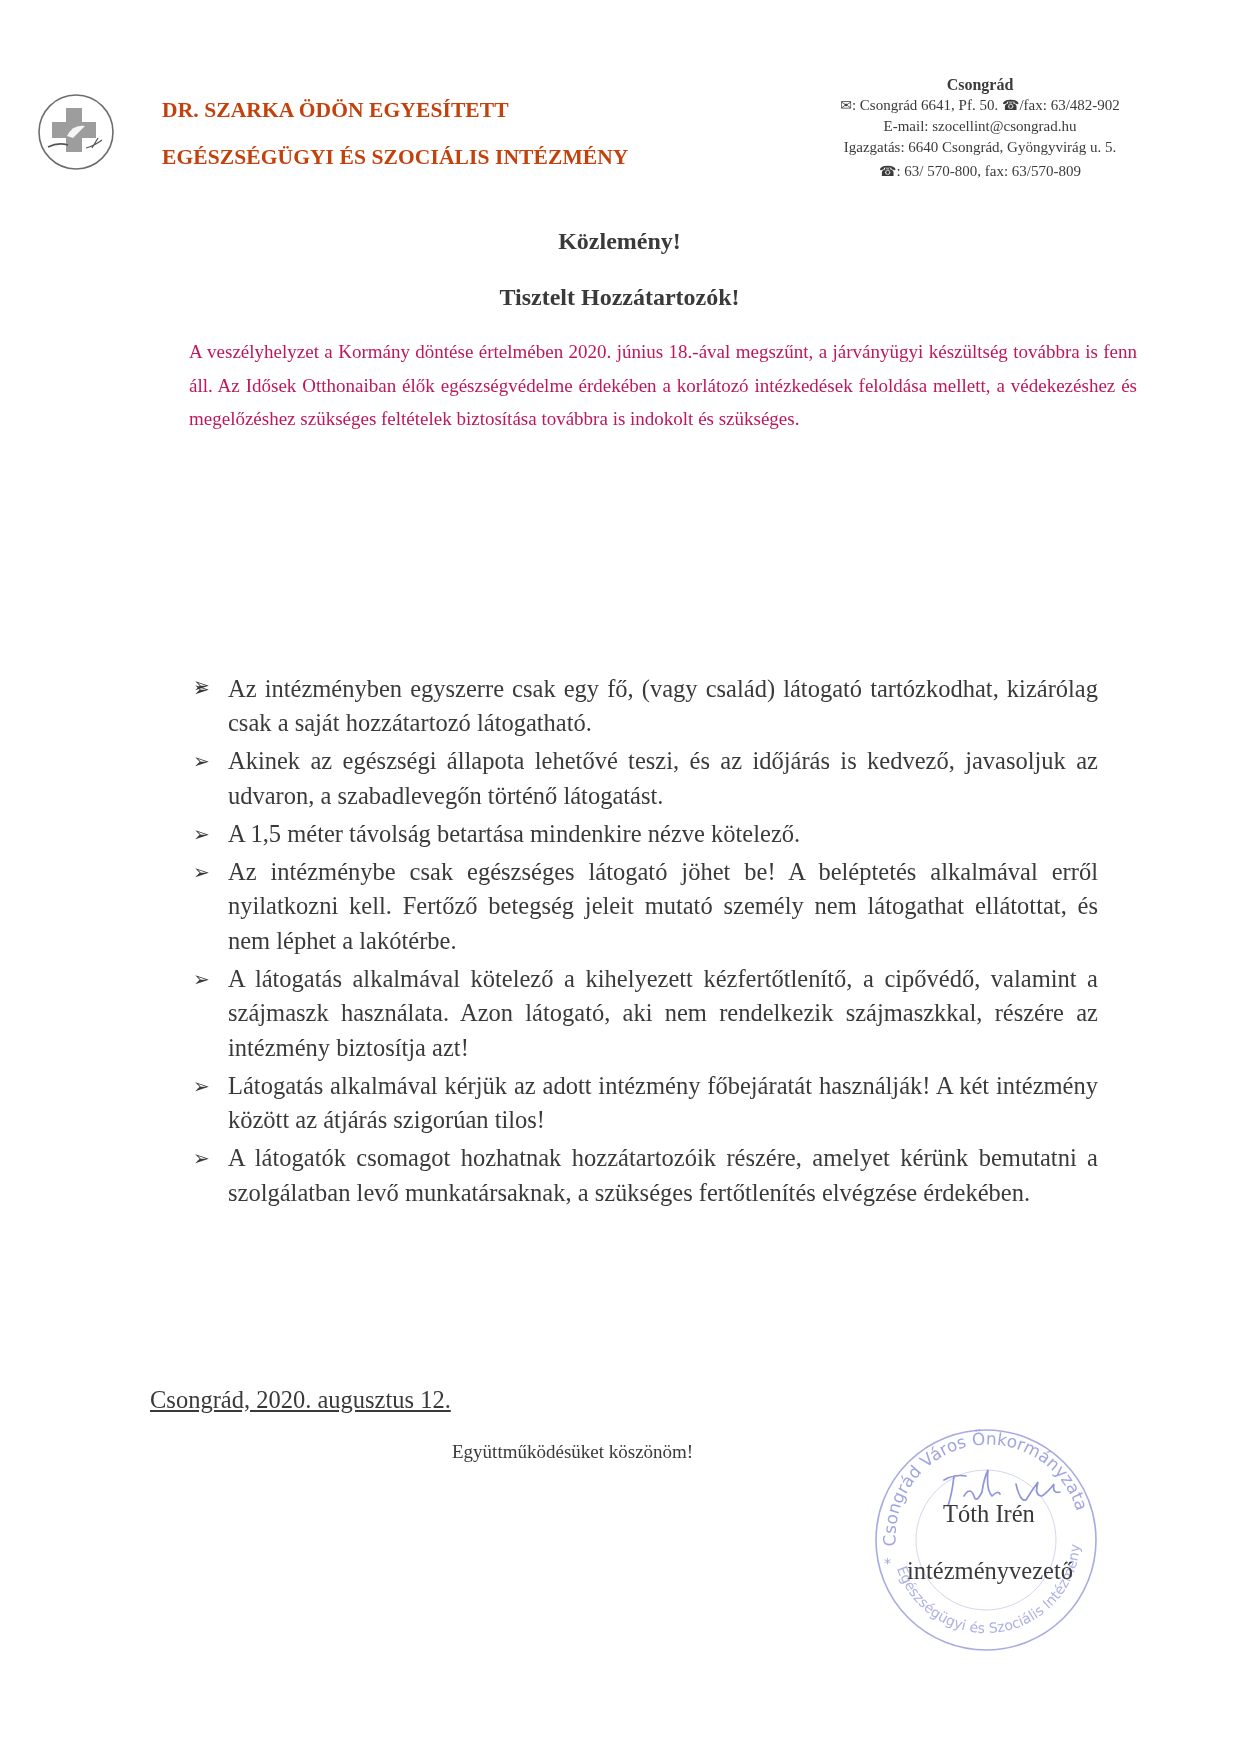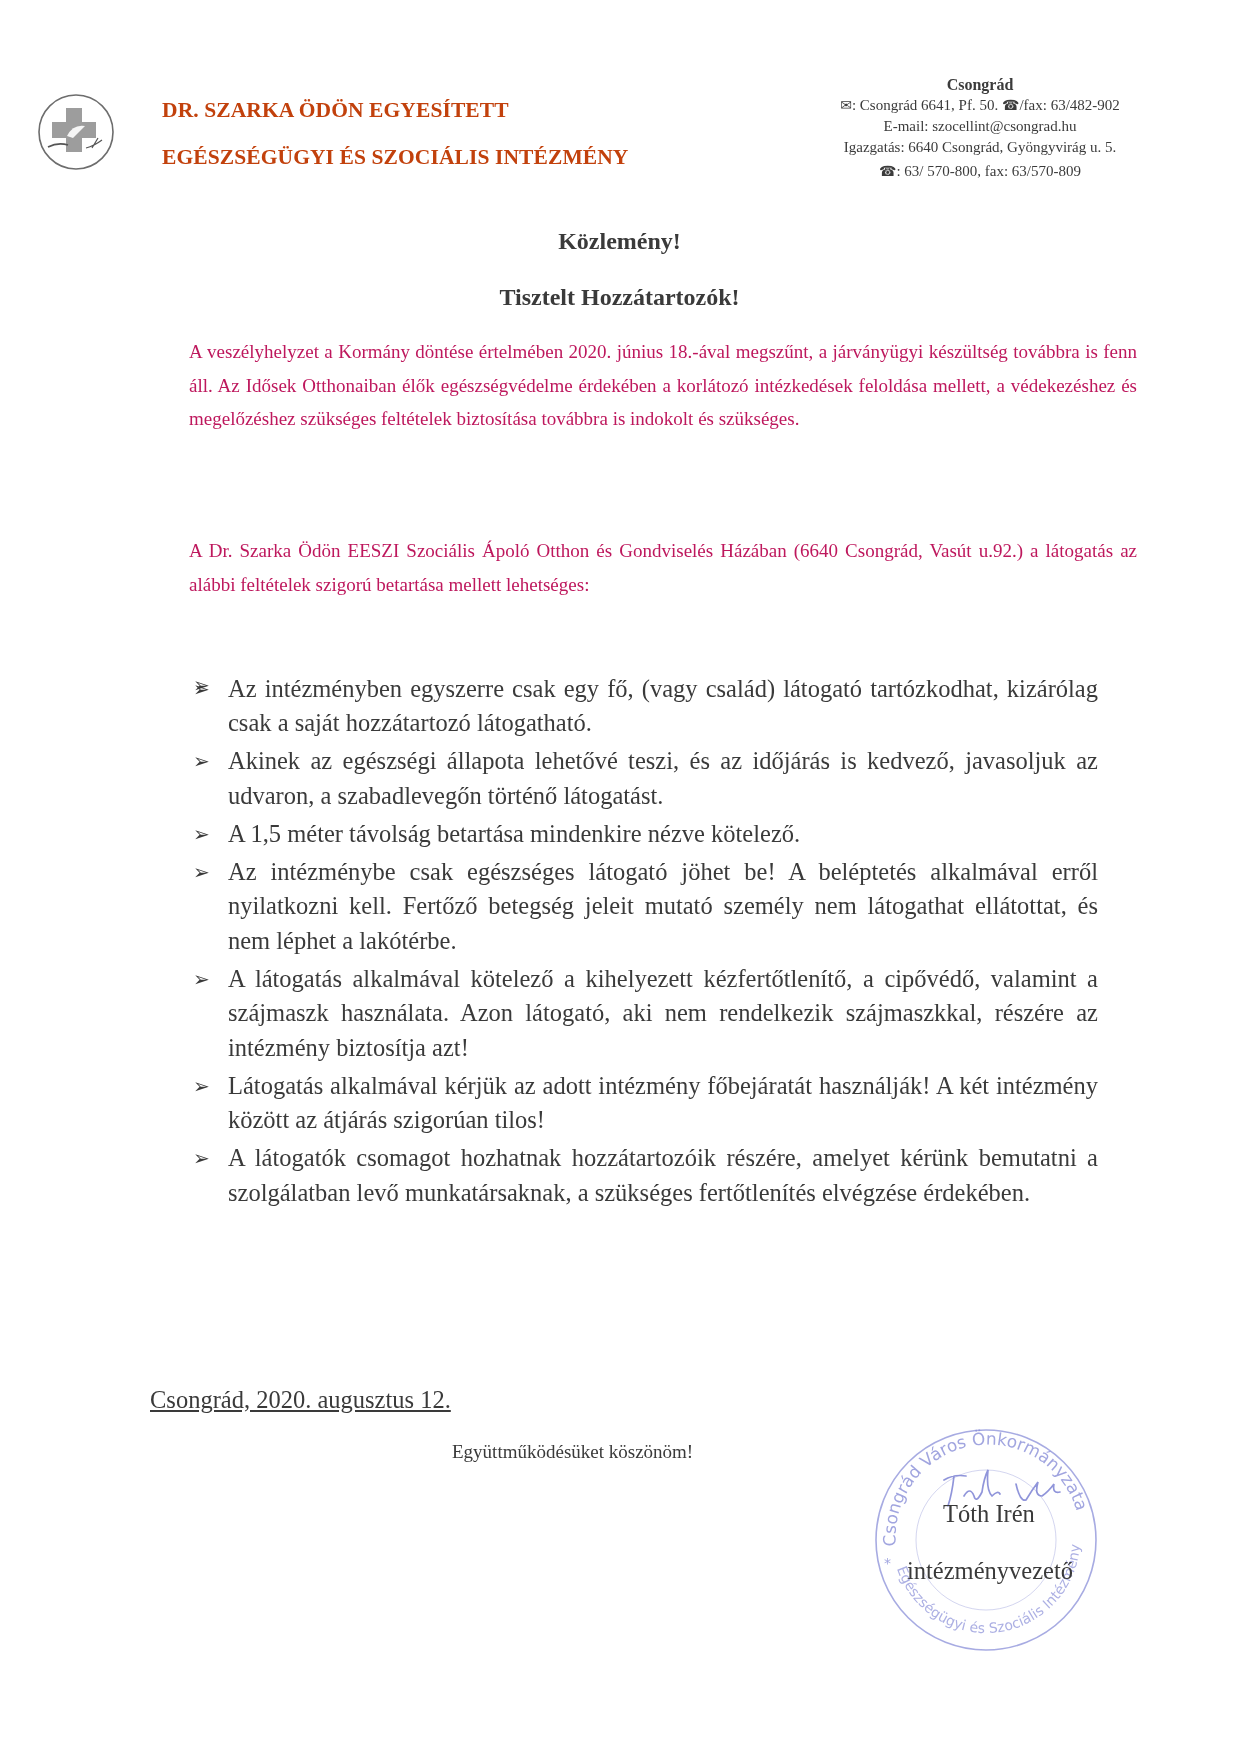--- a/index.html
+++ b/index.html
@@ -171,21 +171,20 @@
     <div class="row">Igazgatás: 6640 Csongrád, Gyöngyvirág u. 5.</div>
     <div class="row last">
       <span class="ico">☎</span><span>: 63/ 570-800, fax: 63/570-809</span>
     </div>
   </div>
 
   <div class="heading h2">Tisztelt Hozzátartozók!</div>
   <div class="heading h1">Közlemény!</div>
 
   <div class="para p1">A veszélyhelyzet a Kormány döntése értelmében 2020. június 18.-ával megszűnt, a járványügyi készültség továbbra is fenn áll. Az Idősek Otthonaiban élők egészségvédelme érdekében a korlátozó intézkedések feloldása mellett, a védekezéshez és megelőzéshez szükséges feltételek biztosítása továbbra is indokolt és szükséges.</div>
-  <div class="para p2">A Dr. Szarka Ödön EESZI Szociális Ápoló Otthon és Gondviselés Házában (6640 Csongrád, Vasút u.92.) a látogatás az alábbi feltételek szigorú betartása mellett lehetséges:</div>
 
   <ul class="bullets">
     <li><span class="arrow">➢</span></li>
     <li><span class="arrow">➢</span><span>Az intézményben egyszerre csak egy fő, (vagy család) látogató tartózkodhat, kizárólag csak a saját hozzátartozó látogatható.</span></li>
     <li><span class="arrow">➢</span><span>Akinek az egészségi állapota lehetővé teszi, és az időjárás is kedvező, javasoljuk az udvaron, a szabadlevegőn történő látogatást.</span></li>
     <li><span class="arrow">➢</span><span>A 1,5 méter távolság betartása mindenkire nézve kötelező.</span></li>
     <li><span class="arrow">➢</span><span>Az intézménybe csak egészséges látogató jöhet be! A beléptetés alkalmával erről nyilatkozni kell. Fertőző betegség jeleit mutató személy nem látogathat ellátottat, és nem léphet a lakótérbe.</span></li>
     <li><span class="arrow">➢</span><span>A látogatás alkalmával kötelező a kihelyezett kézfertőtlenítő, a cipővédő, valamint a szájmaszk használata. Azon látogató, aki nem rendelkezik szájmaszkkal, részére az intézmény biztosítja azt!</span></li>
     <li><span class="arrow">➢</span><span>Látogatás alkalmával kérjük az adott intézmény főbejáratát használják! A két intézmény között az átjárás szigorúan tilos!</span></li>
     <li><span class="arrow">➢</span><span>A látogatók csomagot hozhatnak hozzátartozóik részére, amelyet kérünk bemutatni a szolgálatban levő munkatársaknak, a szükséges fertőtlenítés elvégzése érdekében.</span></li>

